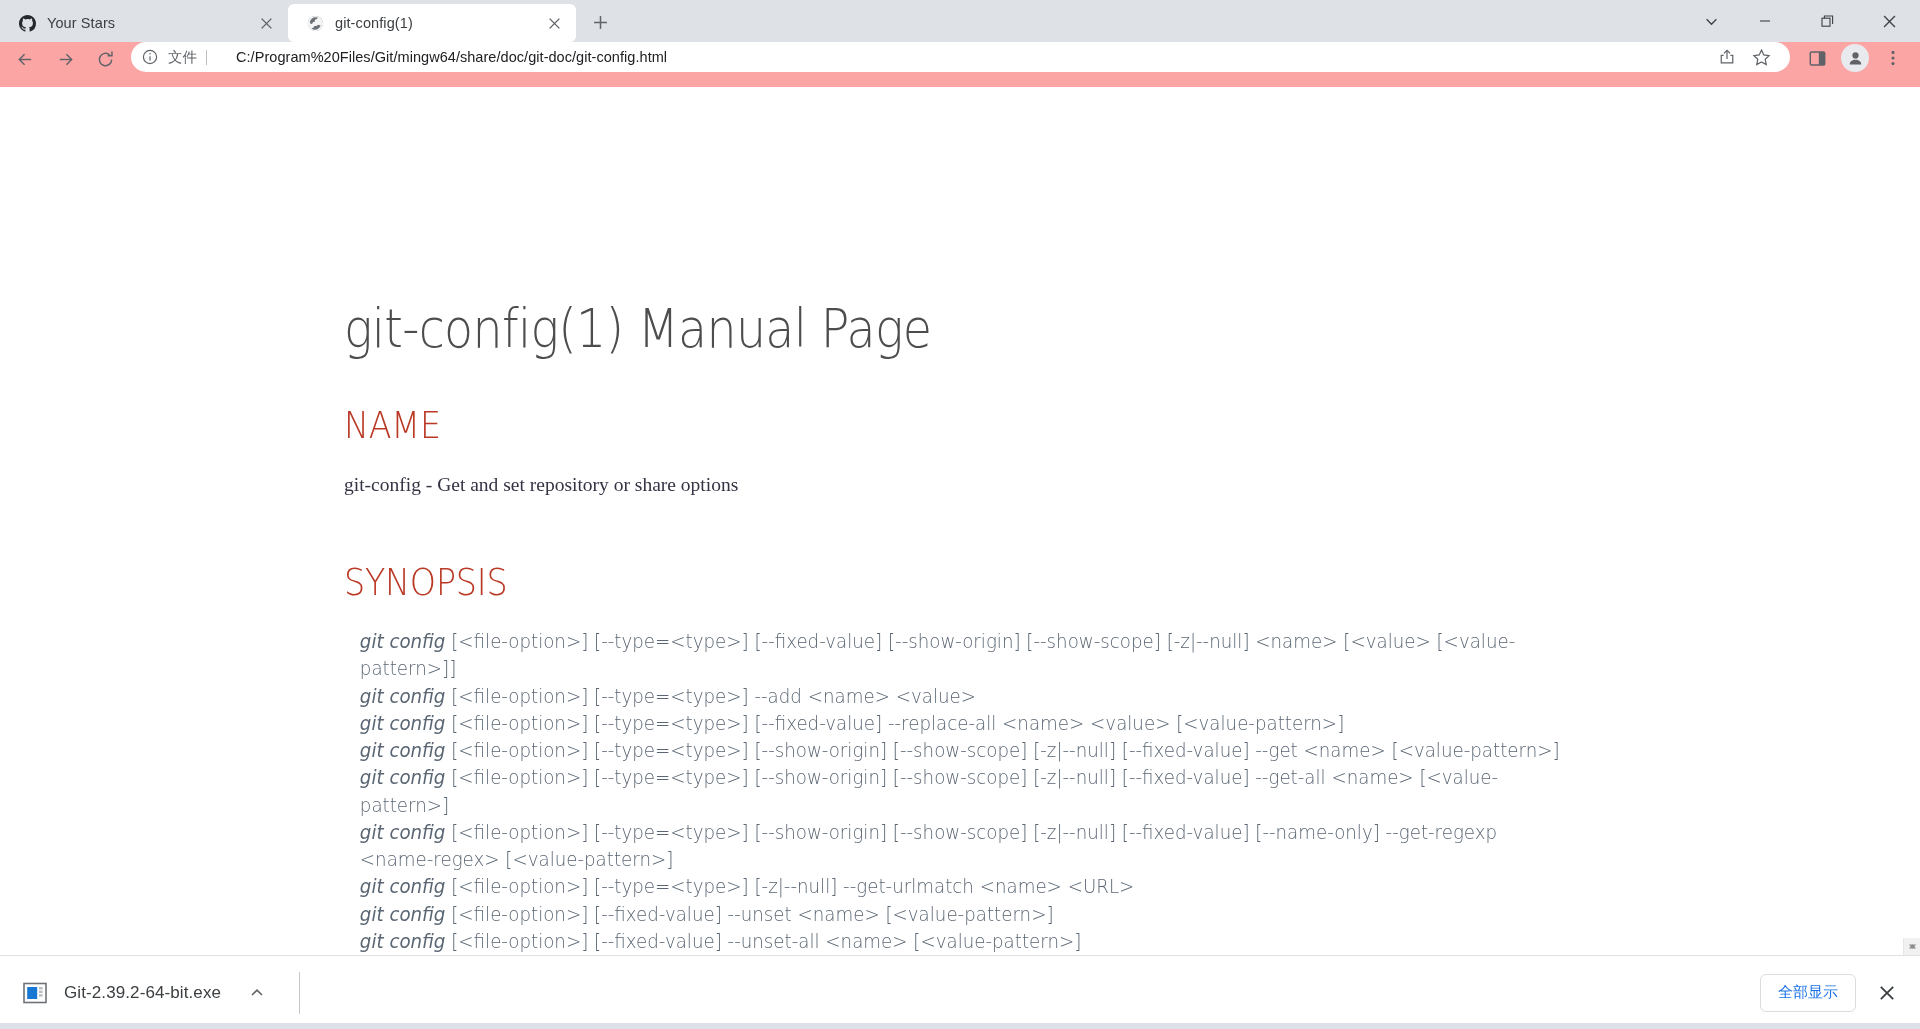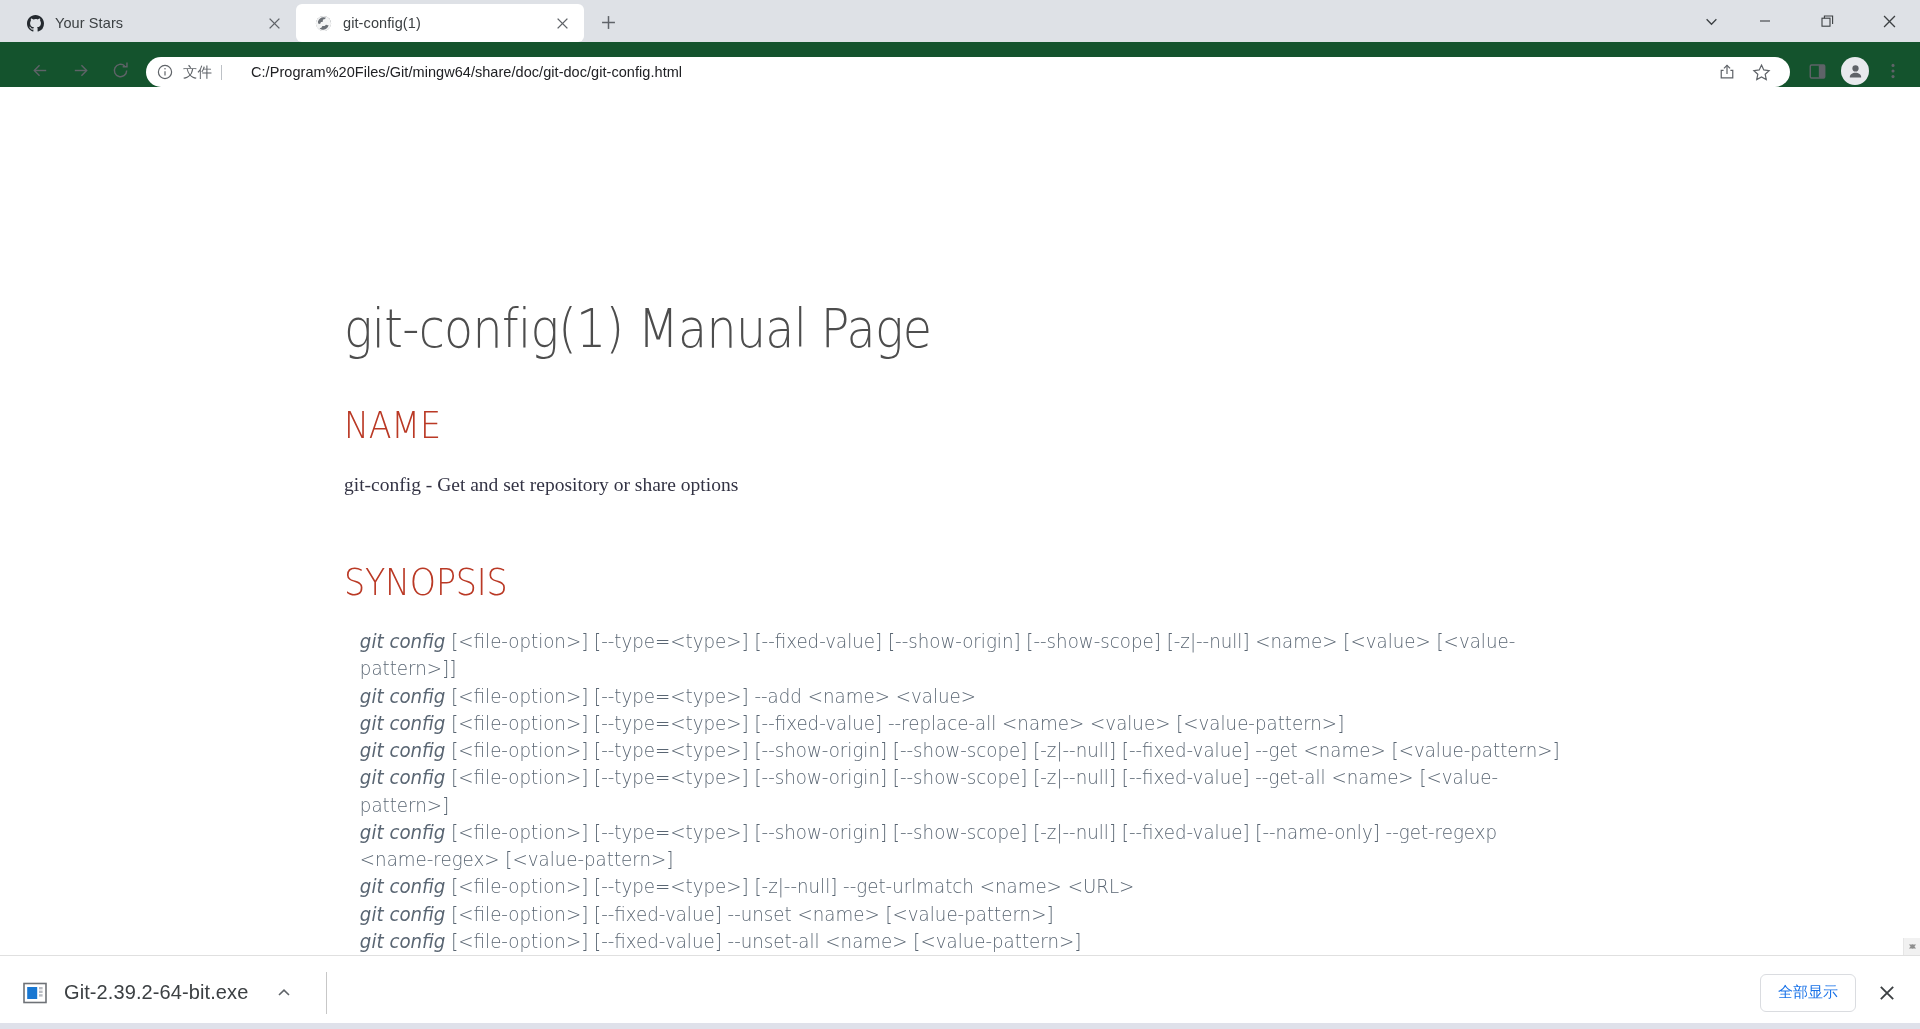--- a/index.html
+++ b/index.html
@@ -11,21 +11,21 @@
   }
 
   
   .browser { width: 1920px; height: 1029px; display: flex; flex-direction: column; }
 
   .tabstrip {
     height: 42px;
     background: #dee1e6;
     display: flex;
     align-items: flex-end;
-    padding-left: 8px;
+    padding-left: 0px;
     position: relative;
     flex: 0 0 42px;
   }
   .tab {
     height: 38px;
     width: 288px;
     display: flex;
     align-items: center;
     padding: 0 10px 0 18px;
     border-radius: 9px 9px 0 0;
@@ -69,24 +69,24 @@
   .winbtn {
     width: 46px; height: 42px;
     display: flex; align-items: center; justify-content: center;
     color: #3c4043;
   }
   .winbtn.wide { width: 62px; }
 
   
   .toolbar {
     height: 45px;
-    background: #14532d;
+    background: #fca5a5;
     display: flex;
-    align-items: flex-end;
-    padding: 0 8px 0 20px;
+    align-items: flex-start;
+    padding: 0 8px 0 5px;
     flex: 0 0 45px;
   }
   .navbtn {
     width: 34px; height: 34px; margin: 0 3px;
     display: flex; align-items: center; justify-content: center;
     border-radius: 50%;
     color: #5f6368;
   }
   .omnibox {
     flex: 1 1 auto;
@@ -234,21 +234,21 @@
     display: flex; align-items: center;
     height: 46px;
     padding: 0 4px 0 4px;
   }
   .dl-icon {
     width: 26px; height: 26px; flex: 0 0 26px;
     margin-right: 16px;
     display: flex; align-items: center; justify-content: center;
   }
   .dl-name {
-    font-size: 20px;
+    font-size: 17px;
     color: #3c4043;
     white-space: nowrap;
     letter-spacing: .1px;
   }
   .dl-chevron {
     width: 28px; height: 28px; margin-left: 22px;
     display: flex; align-items: center; justify-content: center;
     color: #5f6368;
   }
   .dl-divider {

